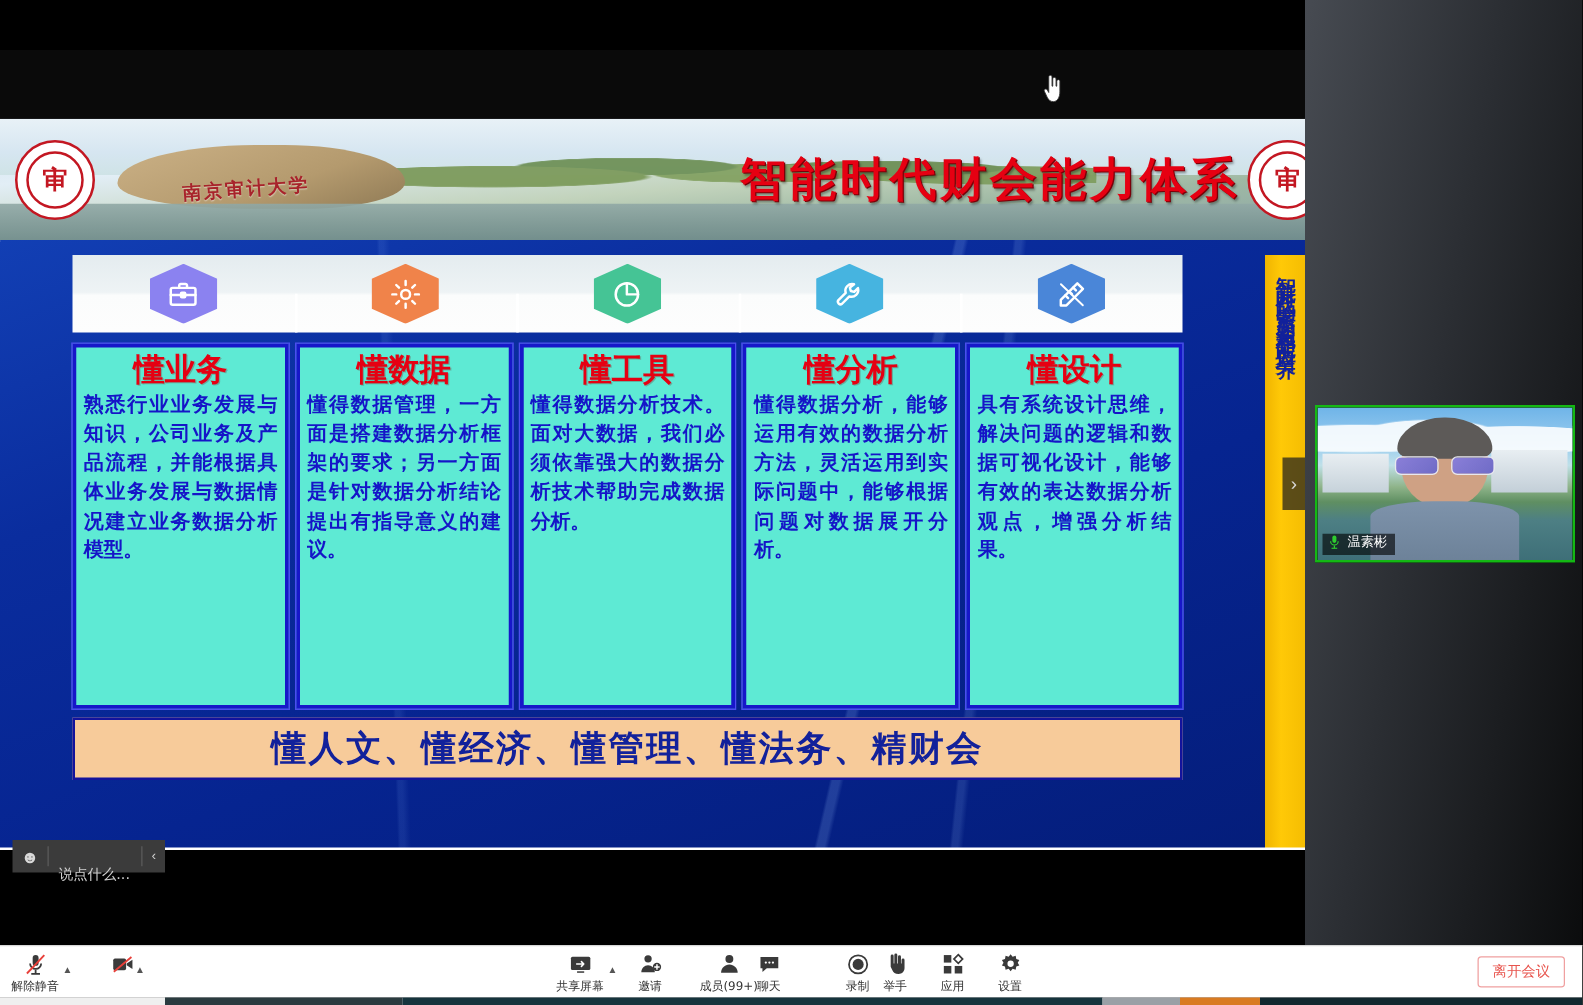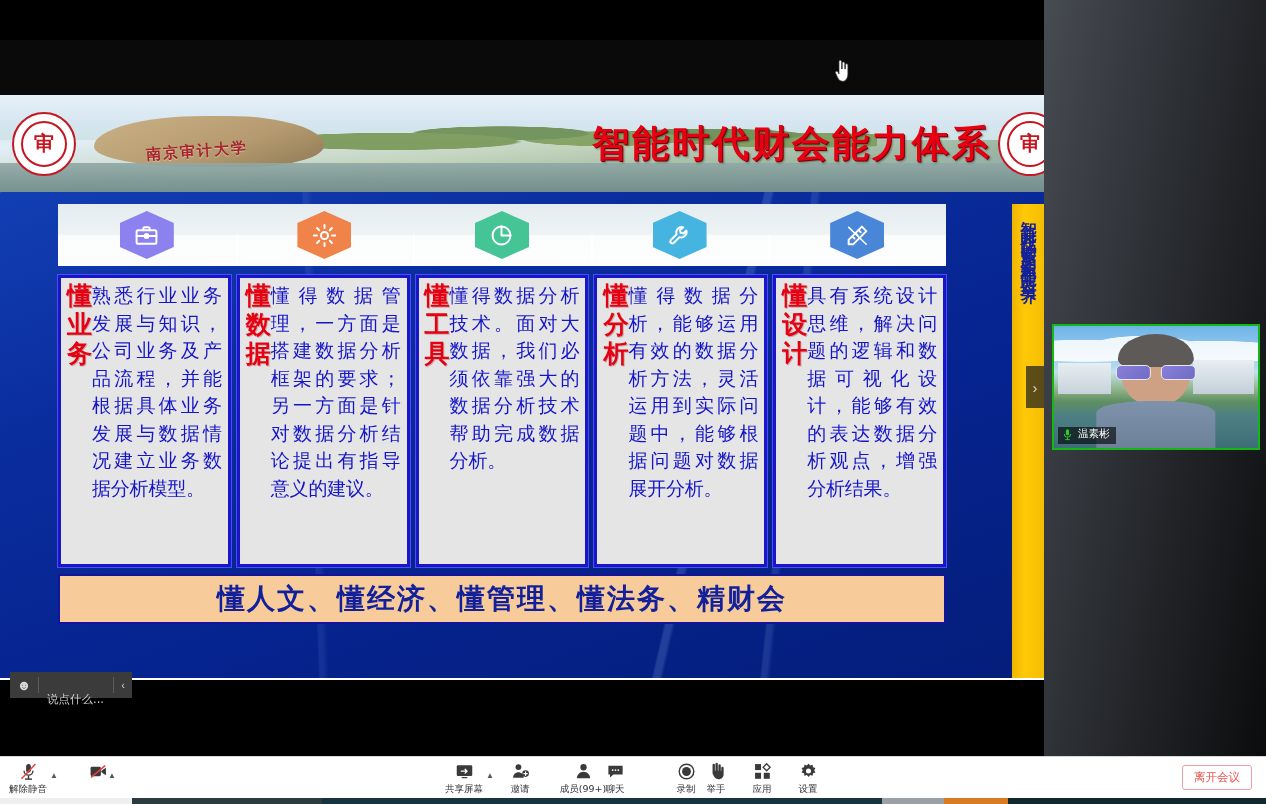--- a/index.html
+++ b/index.html
@@ -73,26 +73,26 @@
   .icon-cell { flex:1; display:flex; align-items:center; justify-content:center; position:relative; }
   .icon-cell + .icon-cell::before { content:""; position:absolute; left:0; top:50%; bottom:0; width:2px; background:#fff; }
   .hexicon { width:54px; height:48px; position:relative;
     clip-path:polygon(50% 0%,100% 25%,100% 75%,50% 100%,0% 75%,0% 25%);
     display:flex; align-items:center; justify-content:center; }
   .hexicon svg { width:25px; height:25px; fill:none; stroke:#fff; stroke-width:1.9;
     stroke-linecap:round; stroke-linejoin:round; }
 
   
   .cols { position:absolute; left:58px; top:180px; width:888px; height:292px; display:flex; gap:6px; z-index:3; }
-  .col { flex:1; background:#e5e5e5; border:3px solid #1717c9; outline:1px solid #4d4df0;
-    padding:4px 6px 2px; display:flex; }
+  .col { flex:1; background:#5eead4; border:3px solid #1717c9; outline:1px solid #4d4df0;
+    padding:4px 6px 2px; display:flex; flex-direction:column; }
   .col-title { color:#e60012; font-size:25px; font-weight:bold; text-align:center;
     font-family:"DejaVu Sans",sans-serif; line-height:1.15; margin-bottom:1px;
     text-shadow:1px 1px 0 rgba(120,0,0,.25); }
-  .col-text { color:#1515c8; font-size:19px; font-weight:normal; line-height:1.45;
+  .col-text { color:#1515c8; font-size:16px; font-weight:bold; line-height:1.45;
     font-family:"DejaVu Sans",sans-serif; letter-spacing:-.2px; text-align:justify; }
 
   
   .ybar { position:absolute; left:1012px; top:109px; width:32px; height:476px;
     background:linear-gradient(90deg,#f0b400 0%,#ffc907 40%,#f5bd02 100%); z-index:3;
     display:flex; align-items:flex-start; justify-content:center; padding-top:4px; }
   .ybar span { writing-mode:vertical-rl; font-size:16px; font-weight:bold; color:#12219b;
     letter-spacing:5px; font-family:"DejaVu Sans",sans-serif; }
 
   

